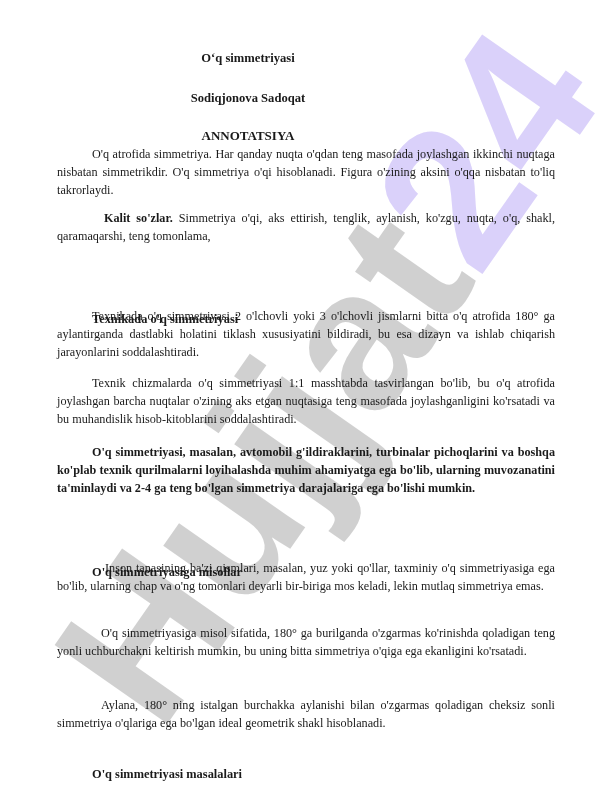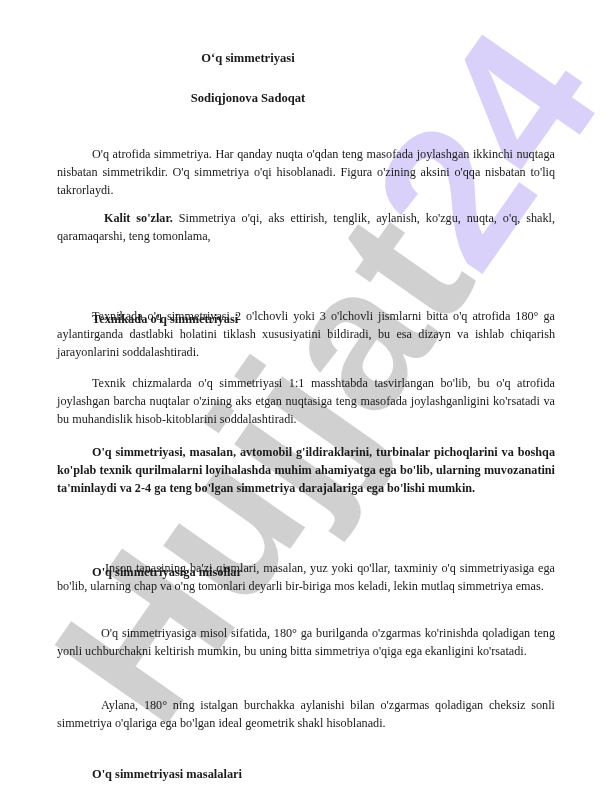--- a/index.html
+++ b/index.html
@@ -75,20 +75,21 @@
       <text x="-330" y="60" font-family="Liberation Sans, DejaVu Sans, sans-serif" font-weight="bold" font-size="200">
         <tspan fill="#c8c8c8" fill-opacity="0.85">Hujjat</tspan><tspan fill="#d6ccfa" fill-opacity="0.9">24</tspan>
       </text>
     </g>
   </svg>
 
   <div class="content">
 
     <div class="center" style="top:49px;">O‘q simmetriyasi</div>
     <div class="center" style="top:89px;">Sodiqjonova Sadoqat</div>
+    <div class="center" style="top:127px; font-size:13px;">ANNOTATSIYA</div>
 
     <div class="para indent last-justify" style="top:145px;">O'q atrofida simmetriya.  Har qanday nuqta o'qdan teng masofada joylashgan ikkinchi nuqtaga nisbatan simmetrikdir.  O'q simmetriya o'qi hisoblanadi.  Figura o'zining aksini o'qqa nisbatan to'liq takrorlaydi.</div>
 
     <div class="para" style="top:209px; text-indent:47px;">
       <span class="bold">Kalit so'zlar.</span><span> Simmetriya o'qi,  aks ettirish,  tenglik,  aylanish,  ko'zgu,  nuqta, o'q,  shakl,  qaramaqarshi,  teng tomonlama,</span>
     </div>
 
     <div class="heading" style="top:290px;">Texnikada o'q simmetriyasi</div>
     <div class="para indent" style="top:307px;">Texnikada o'q simmetriyasi 2 o'lchovli yoki 3 o'lchovli jismlarni bitta o'q atrofida 180° ga aylantirganda dastlabki holatini tiklash xususiyatini bildiradi, bu esa dizayn va ishlab chiqarish jarayonlarini soddalashtiradi.</div>
     <div class="para indent" style="top:374px;">Texnik chizmalarda o'q simmetriyasi 1:1  masshtabda tasvirlangan bo'lib, bu o'q atrofida joylashgan barcha nuqtalar o'zining aks etgan nuqtasiga teng masofada joylashganligini ko'rsatadi va bu muhandislik hisob-kitoblarini soddalashtiradi.</div>

